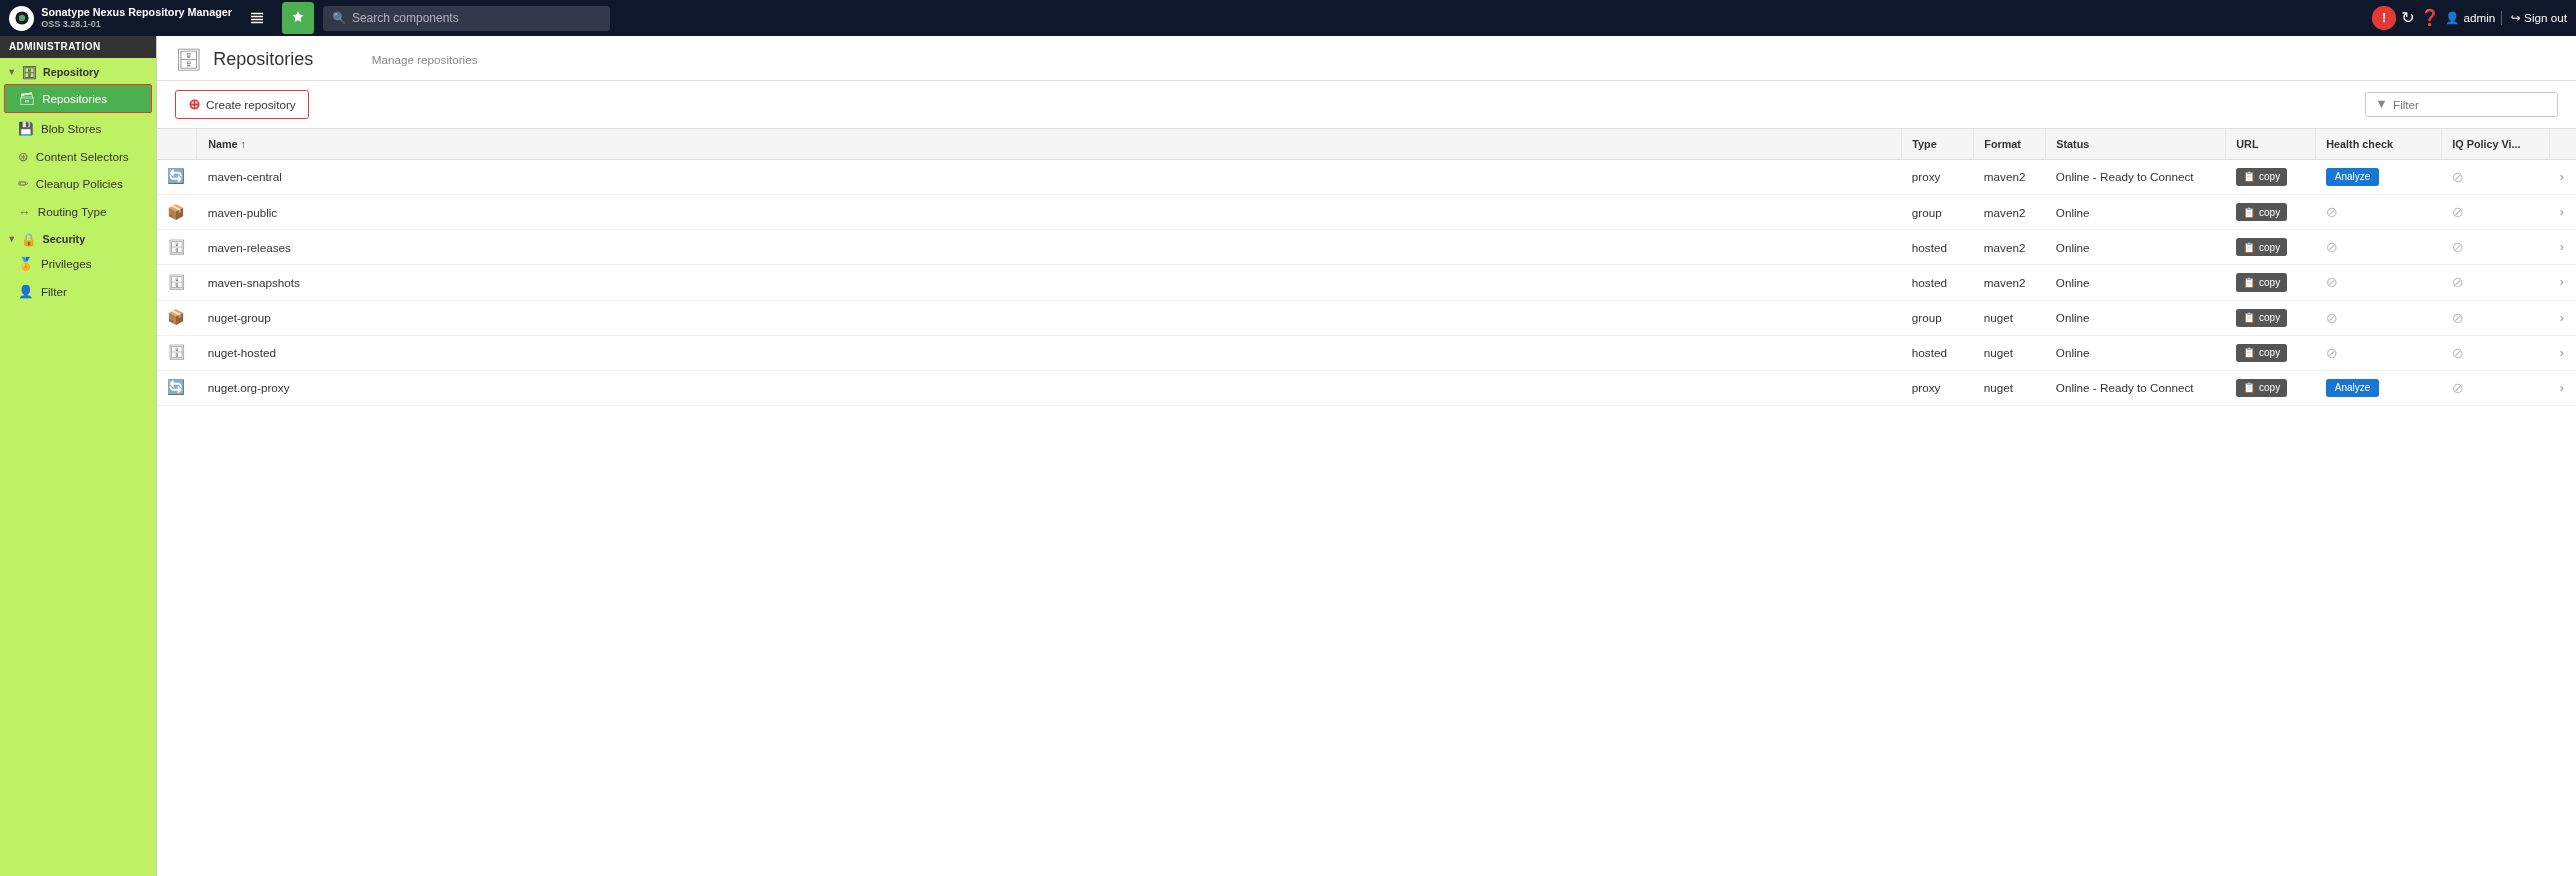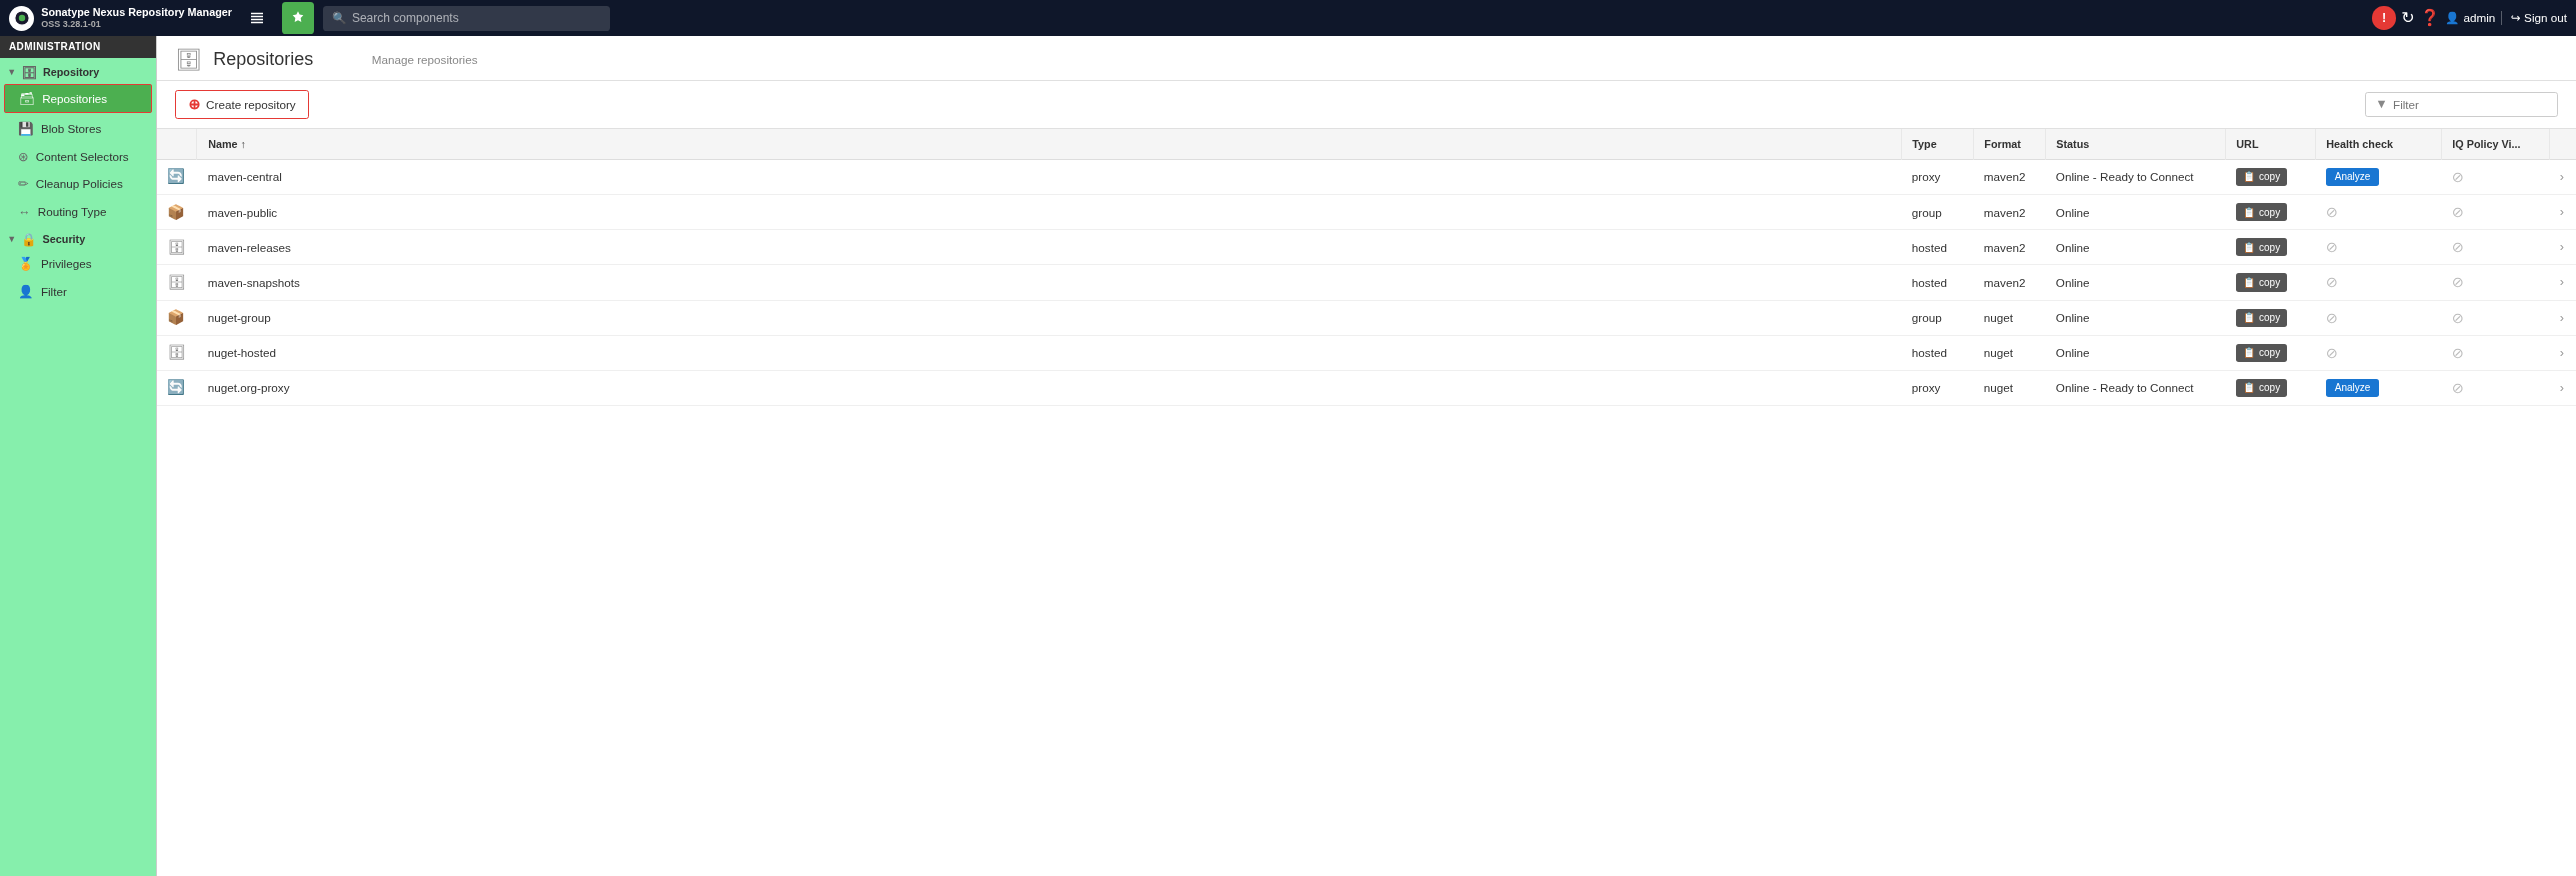--- a/index.html
+++ b/index.html
@@ -35,21 +35,21 @@
     .topbar-refresh { color: #fff; font-size: 16px; cursor: pointer; }
     .topbar-help { color: #fff; font-size: 16px; cursor: pointer; }
     .topbar-user { display: flex; align-items: center; gap: 3.6px; color: #fff; font-size: 11.7px; cursor: pointer; }
     .topbar-signout { display: flex; align-items: center; gap: 3.6px; color: #fff; font-size: 11.7px; cursor: pointer; border-left: 0.9px solid rgba(255,255,255,0.3); padding-left: 9px; }
 
     
     .main-layout { display: flex; flex: 1; overflow: hidden; }
 
     
     .sidebar {
-      width: 157px; min-width: 157px; background: #86efac; display: flex; flex-direction: column;
+      width: 157px; min-width: 157px; background: #bef264; display: flex; flex-direction: column;
       overflow-y: auto; border-right: 0.9px solid #ccc;
     }
     .sidebar-section-header {
       background: #333; color: #fff; font-size: 10px; font-weight: 600;
       padding: 5.4px 9px; text-transform: uppercase; letter-spacing: 0.4px;
     }
     .sidebar-group-header {
       display: flex; align-items: center; gap: 5.4px; padding: 7.2px 9px 3.6px 7.2px;
       font-weight: 600; font-size: 10.8px; color: #333; cursor: pointer;
     }

